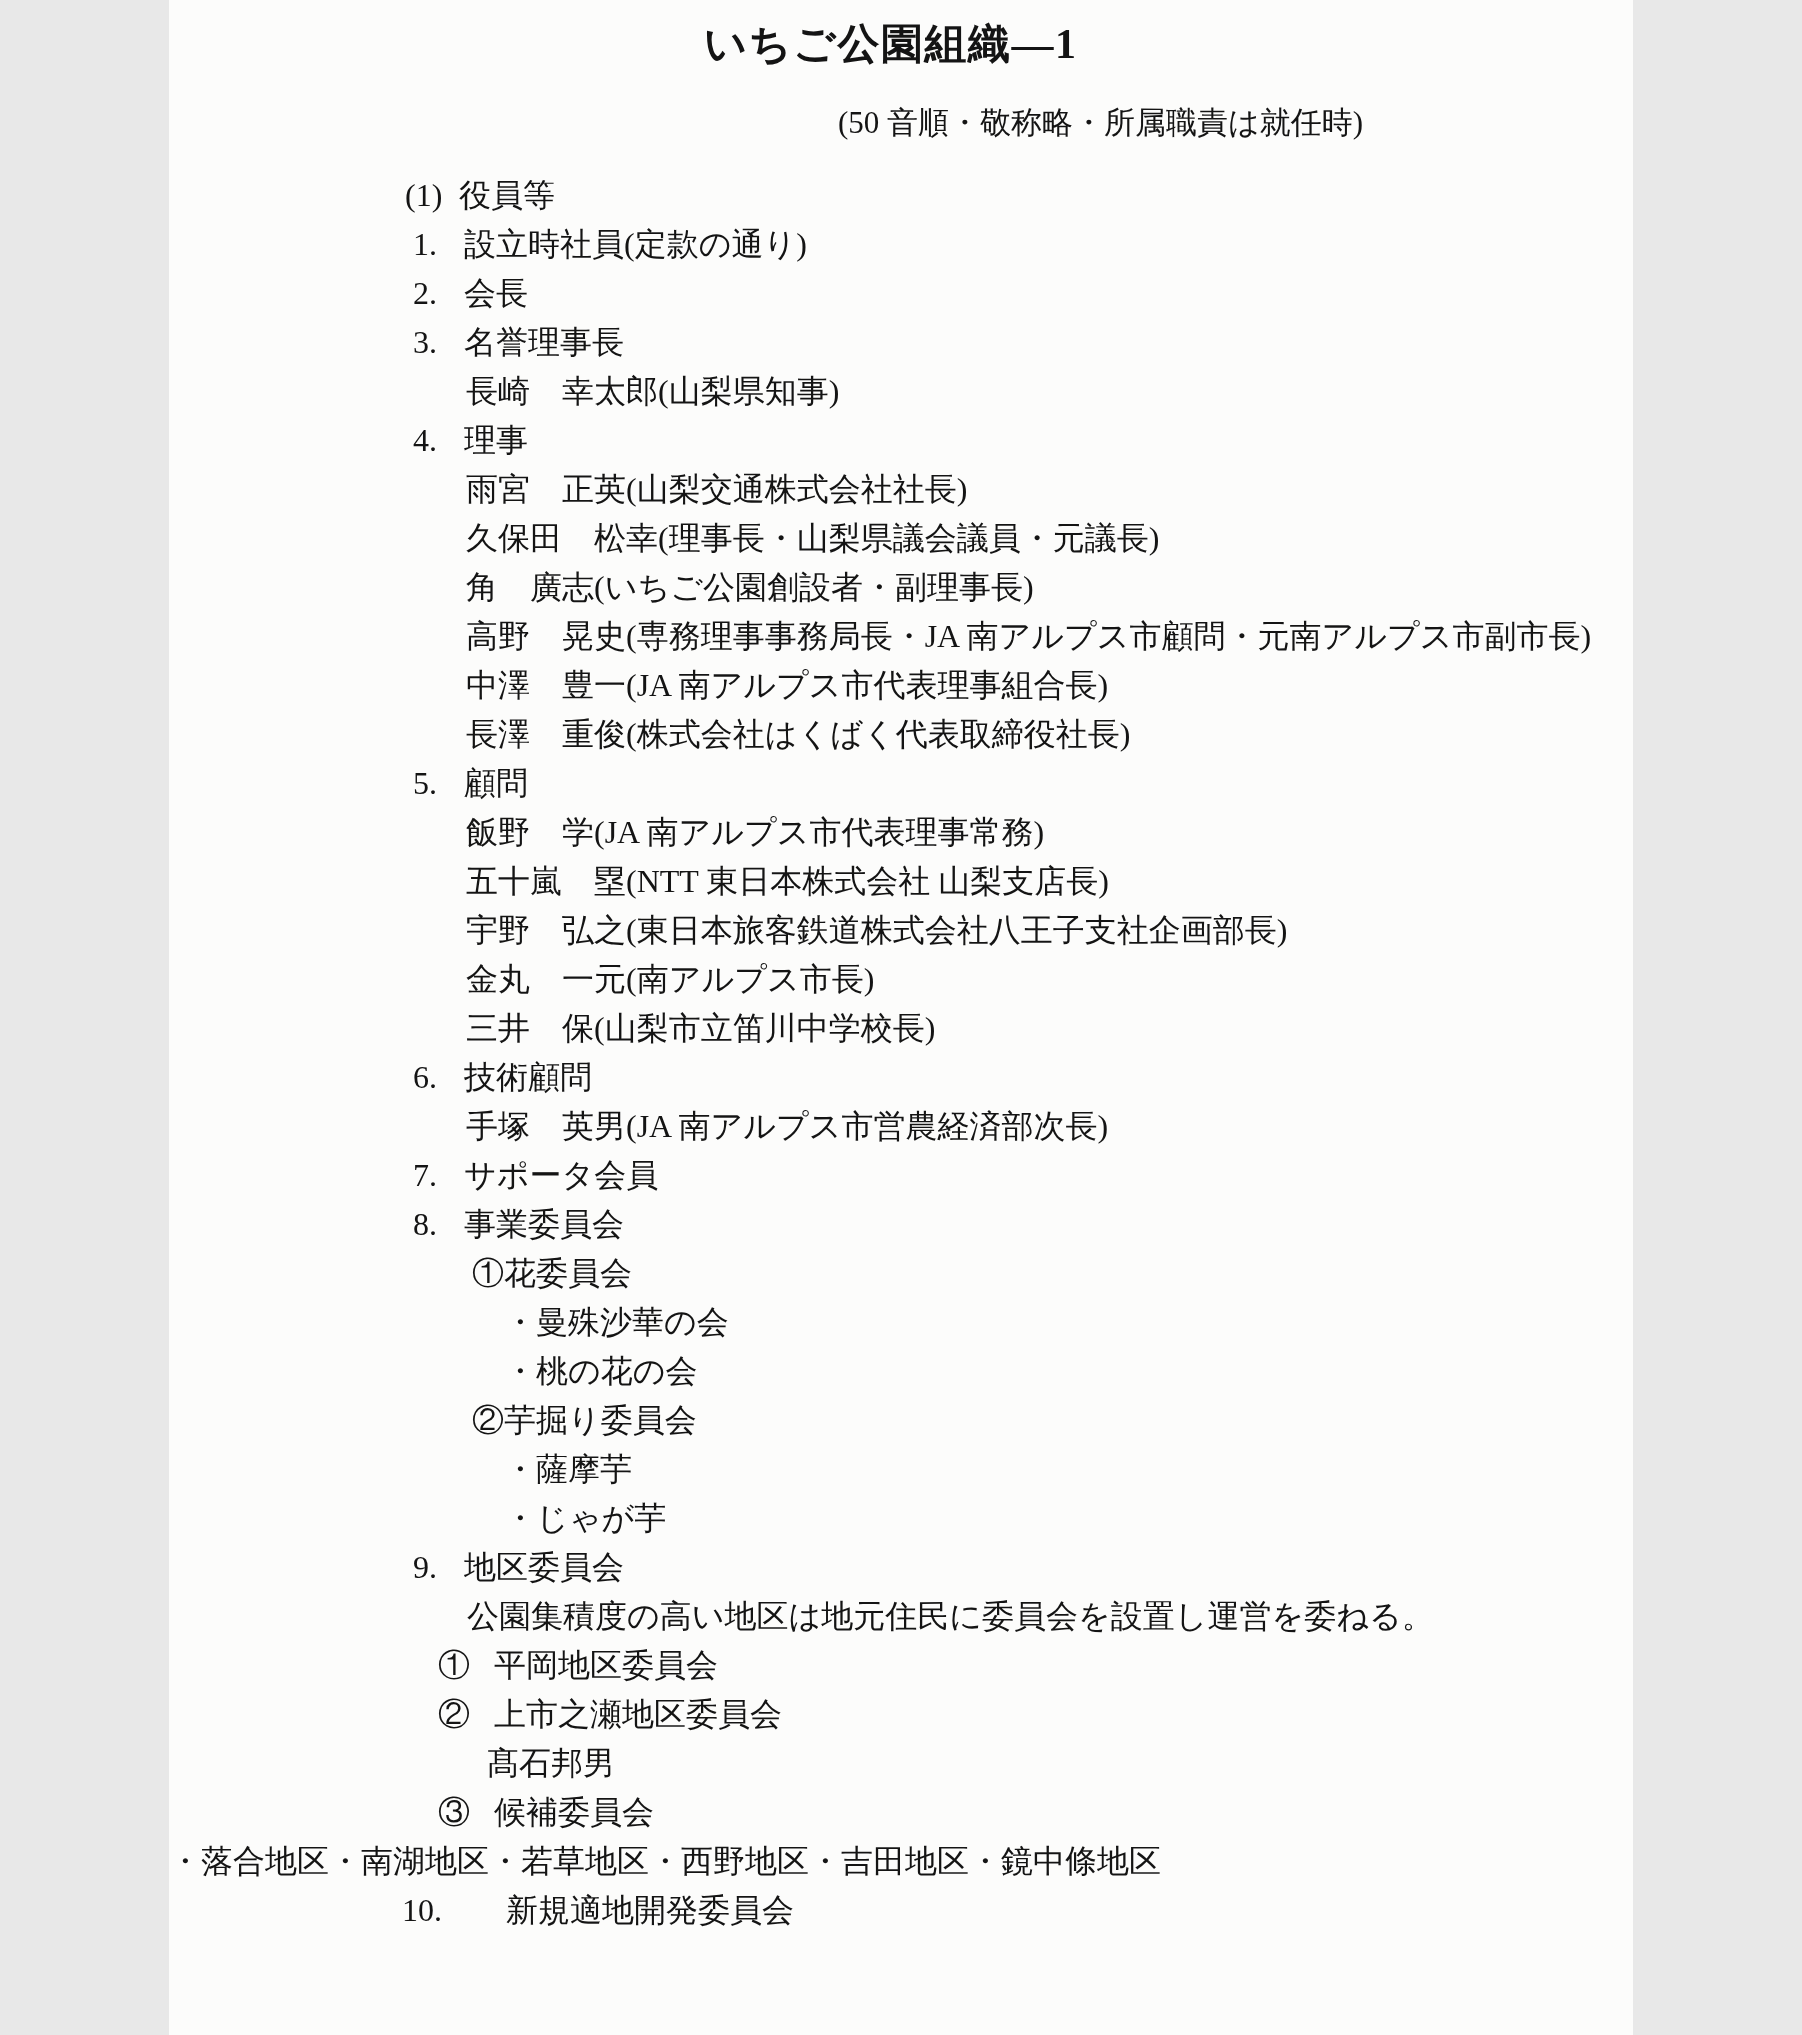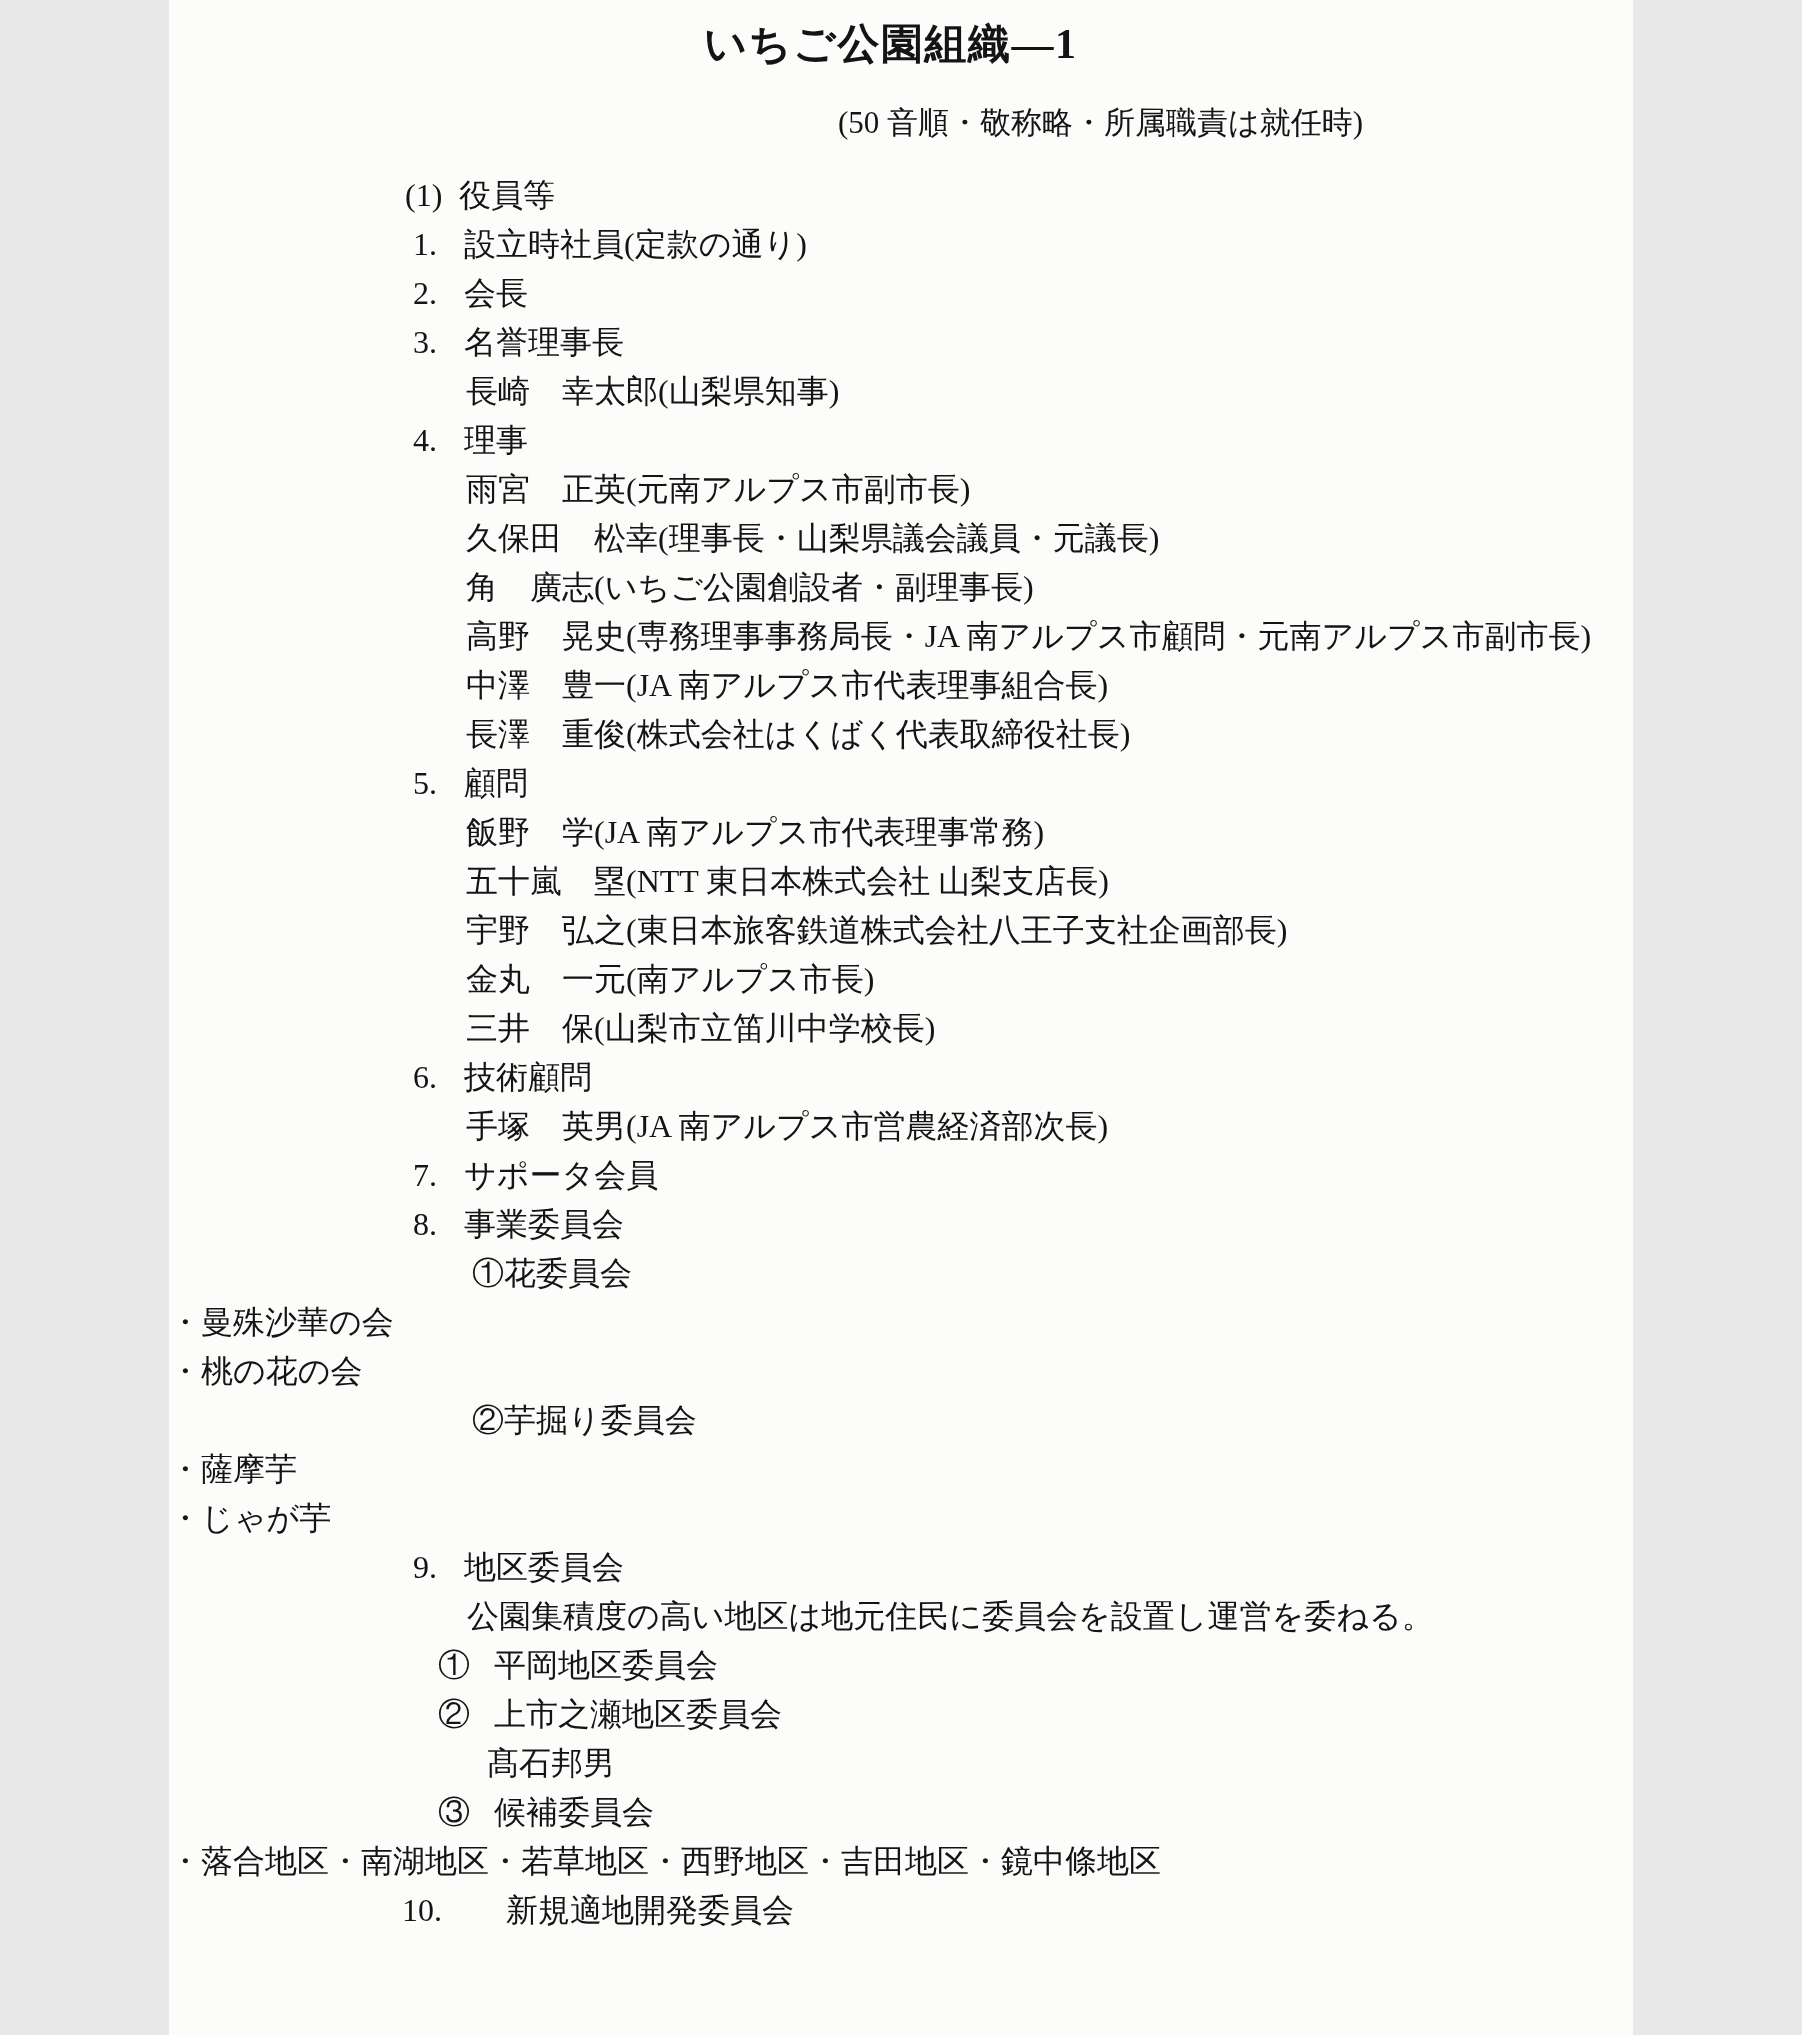--- a/index.html
+++ b/index.html
@@ -45,40 +45,40 @@
   .line .num{display:inline-block;}
   .lv-section{margin-left:236px;}
   .lv-section .num{width:54px;}
   .lv-item{margin-left:244px;}
   .lv-item .num{width:51px;}
   .lv-item10{margin-left:233px;gap:41px;}
   .lv-item10 .num{width:63px;}
   .lv-name{margin-left:297px;}
   .lv-para{margin-left:298px;}
   .lv-circ1{margin-left:303px;}
-  .lv-dot{}
+  .lv-dot{margin-left:335px;}
   .lv-circ2{margin-left:269px;}
   .lv-circ2 .num{width:56px;}
   .lv-sub{margin-left:318px;}
   .lv-dot2{}
 </style>
 </head>
 <body>
 
 <div class="page">
   <div class="title">いちご公園組織―1</div>
   <div class="note">(50 音順・敬称略・所属職責は就任時)</div>
   <div class="body" id="body-lines">
       <div class="line lv-section"><span class="num">(1)</span><span class="label">役員等</span></div>
       <div class="line lv-item"><span class="num">1.</span><span class="label">設立時社員(定款の通り)</span></div>
       <div class="line lv-item"><span class="num">2.</span><span class="label">会長</span></div>
       <div class="line lv-item"><span class="num">3.</span><span class="label">名誉理事長</span></div>
       <div class="line lv-name">長崎　幸太郎(山梨県知事)</div>
       <div class="line lv-item"><span class="num">4.</span><span class="label">理事</span></div>
-      <div class="line lv-name">雨宮　正英(元南アルプス市副市長)</div>
+      <div class="line lv-name">雨宮　正英(山梨交通株式会社社長)</div>
       <div class="line lv-name">久保田　松幸(理事長・山梨県議会議員・元議長)</div>
       <div class="line lv-name">角　廣志(いちご公園創設者・副理事長)</div>
       <div class="line lv-name">高野　晃史(専務理事事務局長・JA 南アルプス市顧問・元南アルプス市副市長)</div>
       <div class="line lv-name">中澤　豊一(JA 南アルプス市代表理事組合長)</div>
       <div class="line lv-name">長澤　重俊(株式会社はくばく代表取締役社長)</div>
       <div class="line lv-item"><span class="num">5.</span><span class="label">顧問</span></div>
       <div class="line lv-name">飯野　学(JA 南アルプス市代表理事常務)</div>
       <div class="line lv-name">五十嵐　塁(NTT 東日本株式会社 山梨支店長)</div>
       <div class="line lv-name">宇野　弘之(東日本旅客鉄道株式会社八王子支社企画部長)</div>
       <div class="line lv-name">金丸　一元(南アルプス市長)</div>

